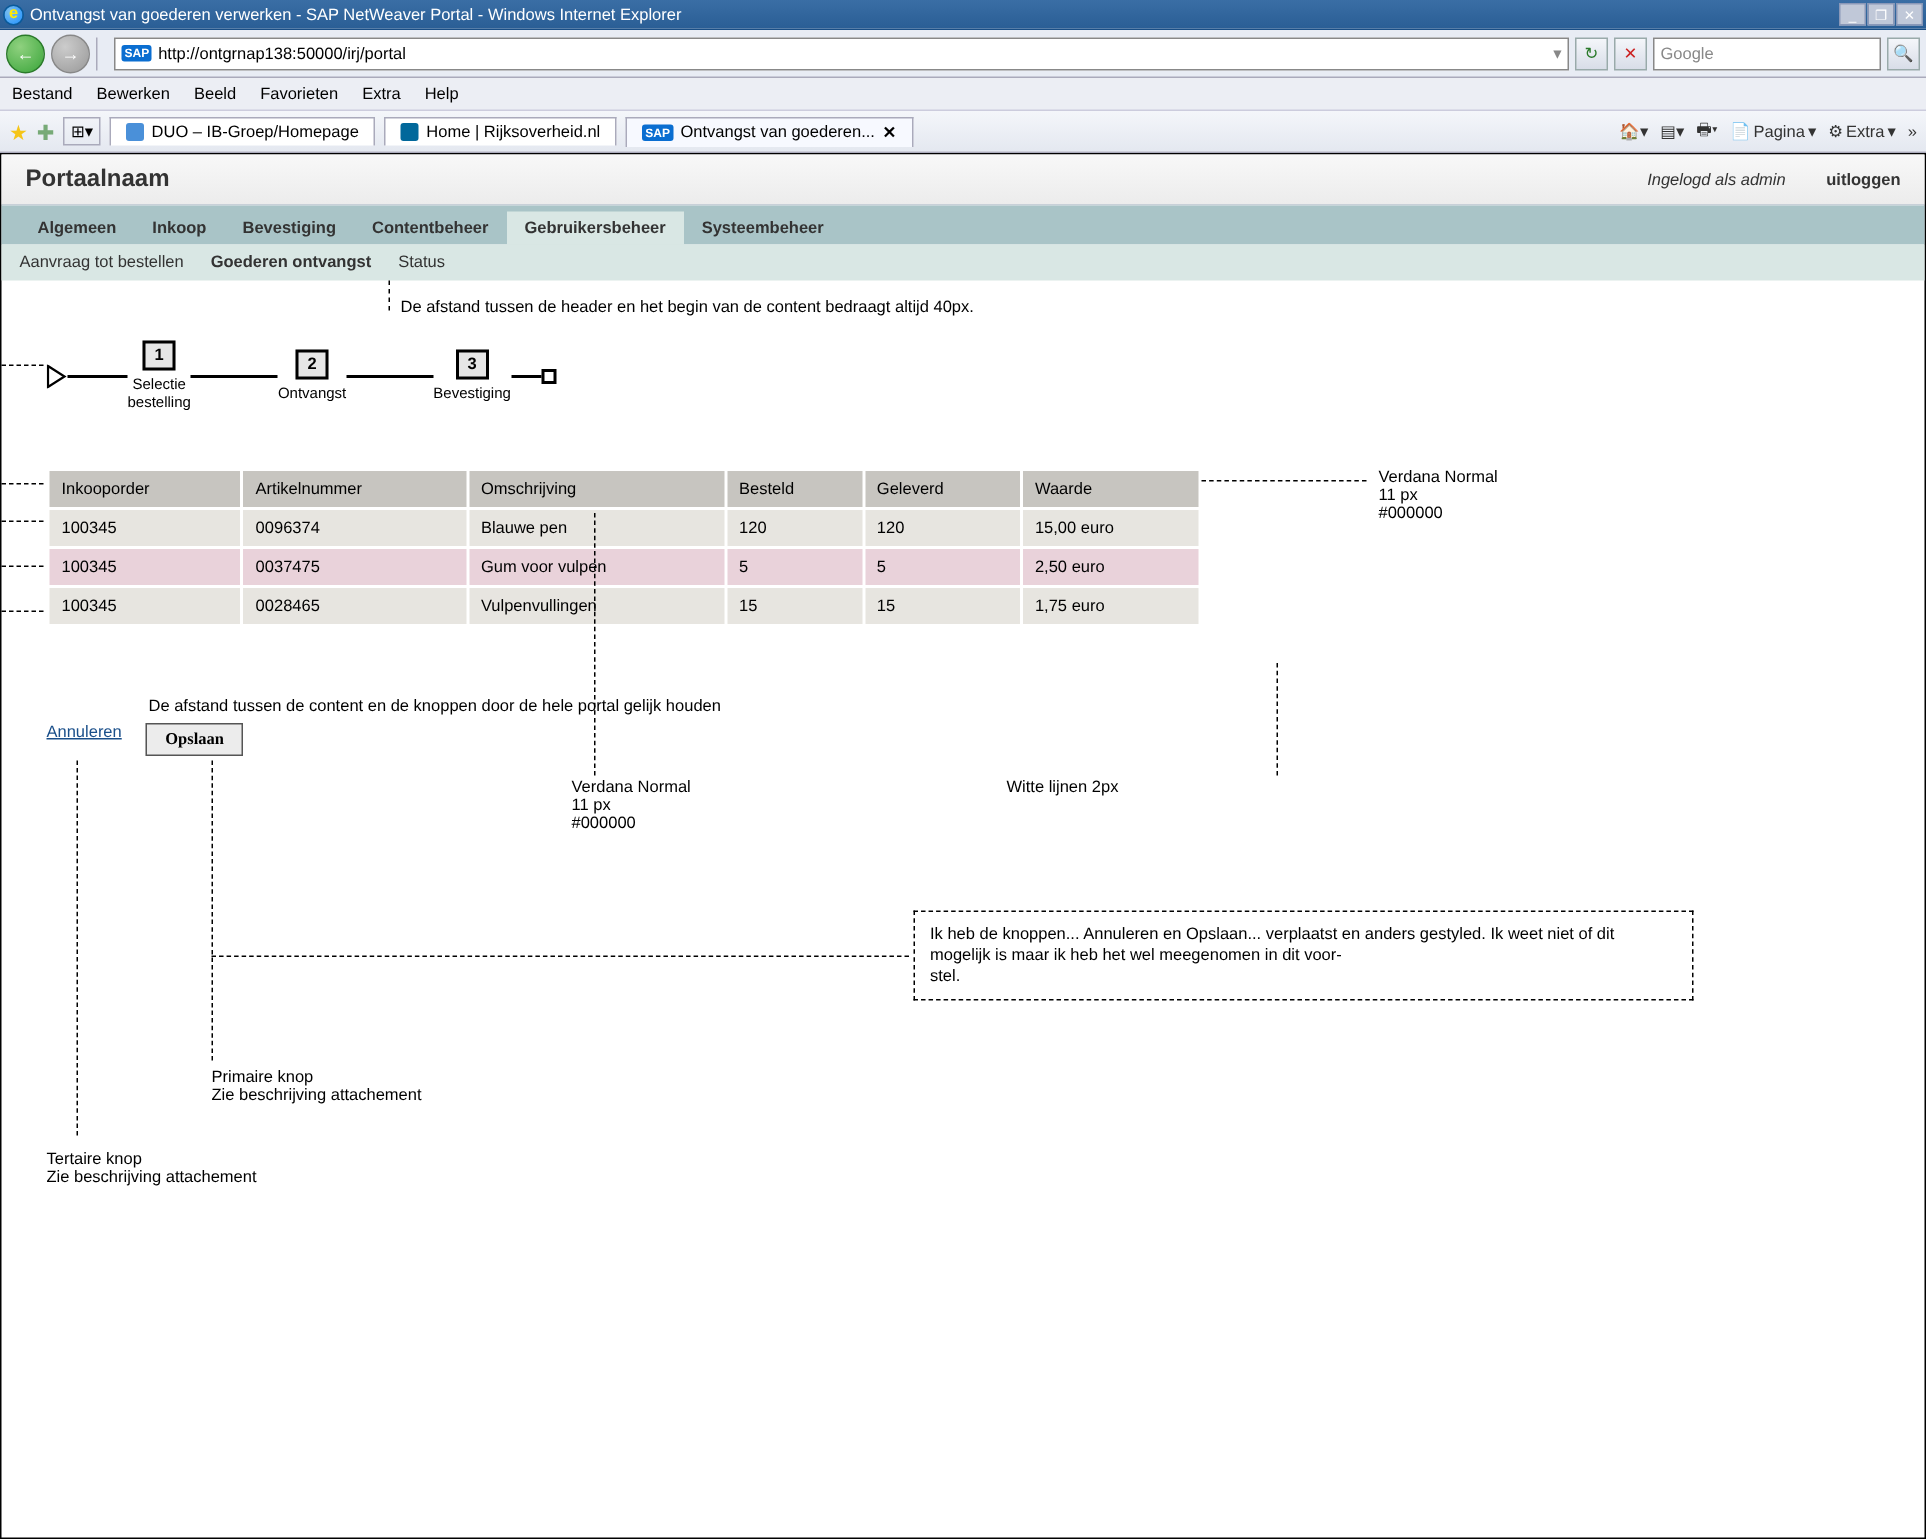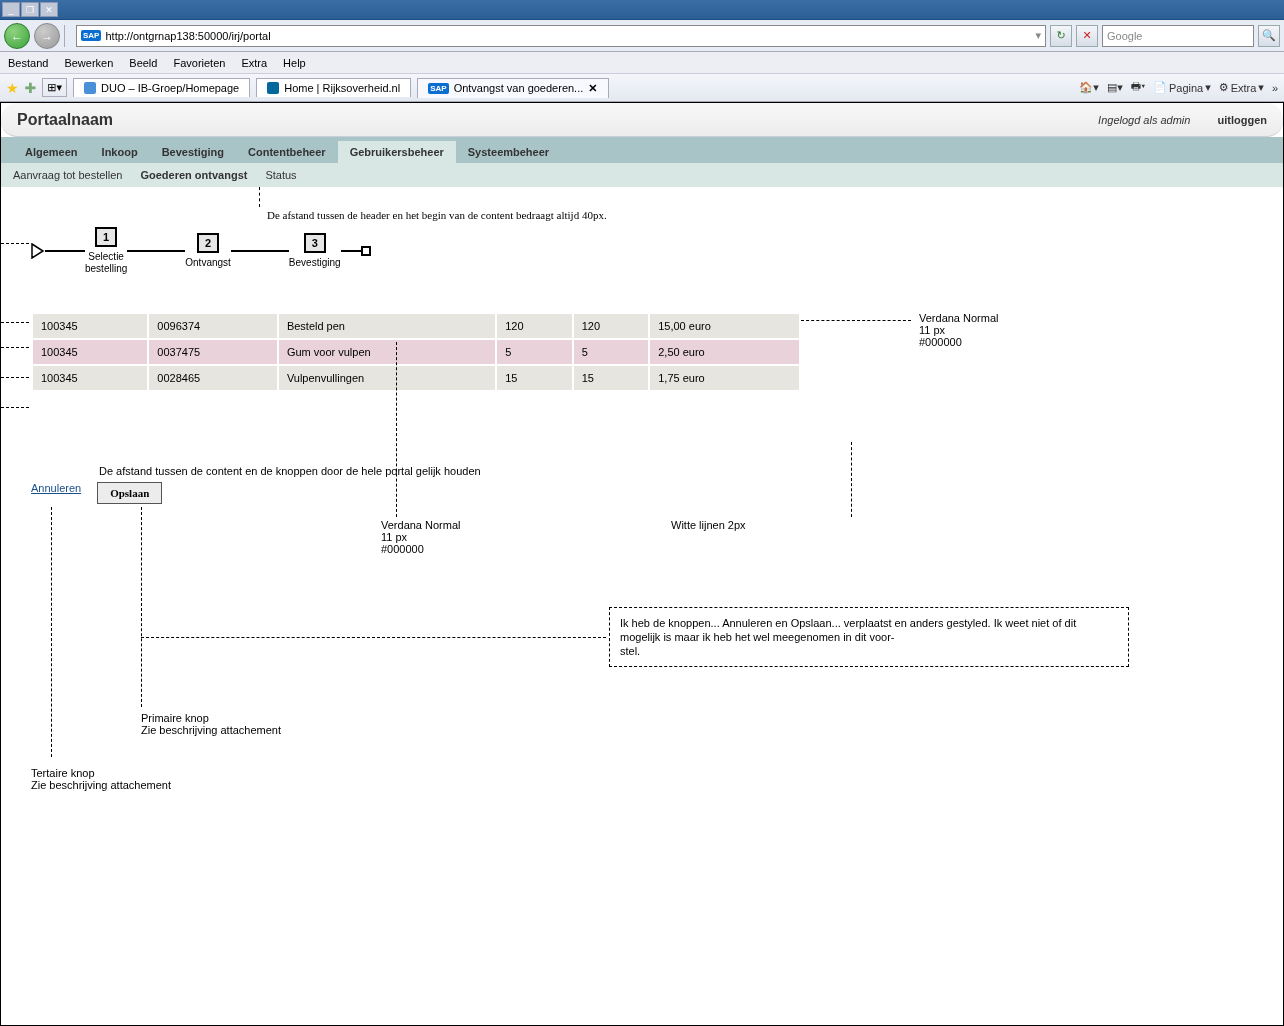--- a/index.html
+++ b/index.html
@@ -24,21 +24,21 @@
   .tabs-area { display: flex; align-items: center; gap: 6px; }
   .star{color:#f5c518;font-size:14px;}
   .btab { background:#fff;border:1px solid #aab;border-bottom:none;padding:3px 10px;display:flex;align-items:center;gap:5px;font-size:11px;}
   .btab.active{background:#f7f9ff;}
   .btab-icon{width:12px;height:12px;background:#4a90d9;border-radius:2px;}
   .tool-right{display:flex;align-items:center;gap:8px;color:#333;}
   .tool-right span{display:flex;align-items:center;gap:2px;}
 
   
   .page { border: 1px solid #000; height: calc(1026px - 20px - 32px - 22px - 28px); position: relative; background:#fff;}
-  .portal-header { background: linear-gradient(#f8f8f8,#ececec); height: 34px; display:flex;align-items:center;justify-content:space-between;padding:0 16px;border-bottom:1px solid #c8d0d8;border-radius:16px;}
+  .portal-header { background: linear-gradient(#f8f8f8,#ececec); height: 34px; display:flex;align-items:center;justify-content:space-between;padding:0 16px;border-bottom:1px solid #c8d0d8;}
   .portal-title { font-size: 16px; font-weight: bold; color:#333; }
   .portal-right{font-size:11px;font-style:italic;color:#333;}
   .portal-right a{font-style:normal;font-weight:bold;color:#333;text-decoration:none;margin-left:24px;}
   .mainnav { background:#a9c4c7; display:flex;align-items:flex-end;padding:0 12px;height:26px;gap:0;}
   .mainnav-item{padding:5px 12px;font-weight:bold;color:#333;}
   .mainnav-item.active{background:#d9e7e4;}
   .subnav{background:#d9e7e4;height:24px;display:flex;align-items:center;padding:0 12px;gap:18px;}
   .subnav-item{color:#333;}
   .subnav-item.active{font-weight:bold;}
 
@@ -72,20 +72,24 @@
   .primary-btn{border:1px solid #555;background:#ececec;padding:4px 12px;font-weight:bold;cursor:pointer;font-family:Liberation Serif, serif;font-size:11px;}
 
   .infobox{position:absolute;left:608px;top:420px;width:520px;border:1px dashed #000;padding:8px 10px;font-size:11px;line-height:14px;}
 
   .dotline-left{position:absolute;border-top:1px dashed #000;}
 </style>
 </head>
 <body>
 
 <div class="titlebar">
+  <div class="titlebar-left">
+    <span class="ie-icon"></span>
+    <span>Ontvangst van goederen verwerken - SAP NetWeaver Portal - Windows Internet Explorer</span>
+  </div>
   <div class="winbtns">
     <div class="winbtn">_</div>
     <div class="winbtn">❐</div>
     <div class="winbtn">✕</div>
   </div>
 </div>
 
 <div class="navbar">
   <div class="navcircle">←</div>
   <div class="navcircle disabled">→</div>
@@ -159,21 +163,21 @@
   </div>
   <div class="subnav">
     <div class="subnav-item">Aanvraag tot bestellen</div>
     <div class="subnav-item active">Goederen ontvangst</div>
     <div class="subnav-item">Status</div>
   </div>
 
   <div class="content">
 
     <div class="annot dashed-v" style="left:258px;top:0;height:20px;"></div>
-    <div class="annot" style="left:266px;top:22px;font-family:Liberation Serif, serif;">De afstand tussen de header en het begin van de content bedraagt altijd 40px.</div>
+    <div class="annot" style="left:266px;top:12px;">De afstand tussen de header en het begin van de content bedraagt altijd 40px.</div>
 
     <div class="dotline-left" style="left:0;top:56px;width:28px;position:absolute;border-top:1px dashed #000;"></div>
 
     <div class="wizard">
       <div style="display:flex;align-items:center;">
         <svg width="14" height="16">
             <polygon points="1,1 12,8 1,15" fill="none" stroke="#000" stroke-width="1.5"></polygon>
           </svg>
         <div class="wz-seg" style="width:40px;"></div>
       </div>
@@ -197,24 +201,32 @@
     </div>
 
     <div style="position:absolute;left:0;top:135px;width:28px;border-top:1px dashed #000;"></div>
     <div style="position:absolute;left:0;top:160px;width:28px;border-top:1px dashed #000;"></div>
     <div style="position:absolute;left:0;top:190px;width:28px;border-top:1px dashed #000;"></div>
     <div style="position:absolute;left:0;top:220px;width:28px;border-top:1px dashed #000;"></div>
 
     <div class="panel">
       <table class="grid">
         <tbody>
+            <tr>
+          <th>Inkooporder</th>
+          <th>Artikelnummer</th>
+          <th>Omschrijving</th>
+          <th>Besteld</th>
+          <th>Geleverd</th>
+          <th>Waarde</th>
+        </tr>
         <tr class="r0">
           <td>100345</td>
           <td>0096374</td>
-          <td>Besteld pen</td>
+          <td>Blauwe pen</td>
           <td>120</td>
           <td>120</td>
           <td>15,00 euro</td>
         </tr>
         <tr class="r1">
           <td>100345</td>
           <td>0037475</td>
           <td>Gum voor vulpen</td>
           <td>5</td>
           <td>5</td>

